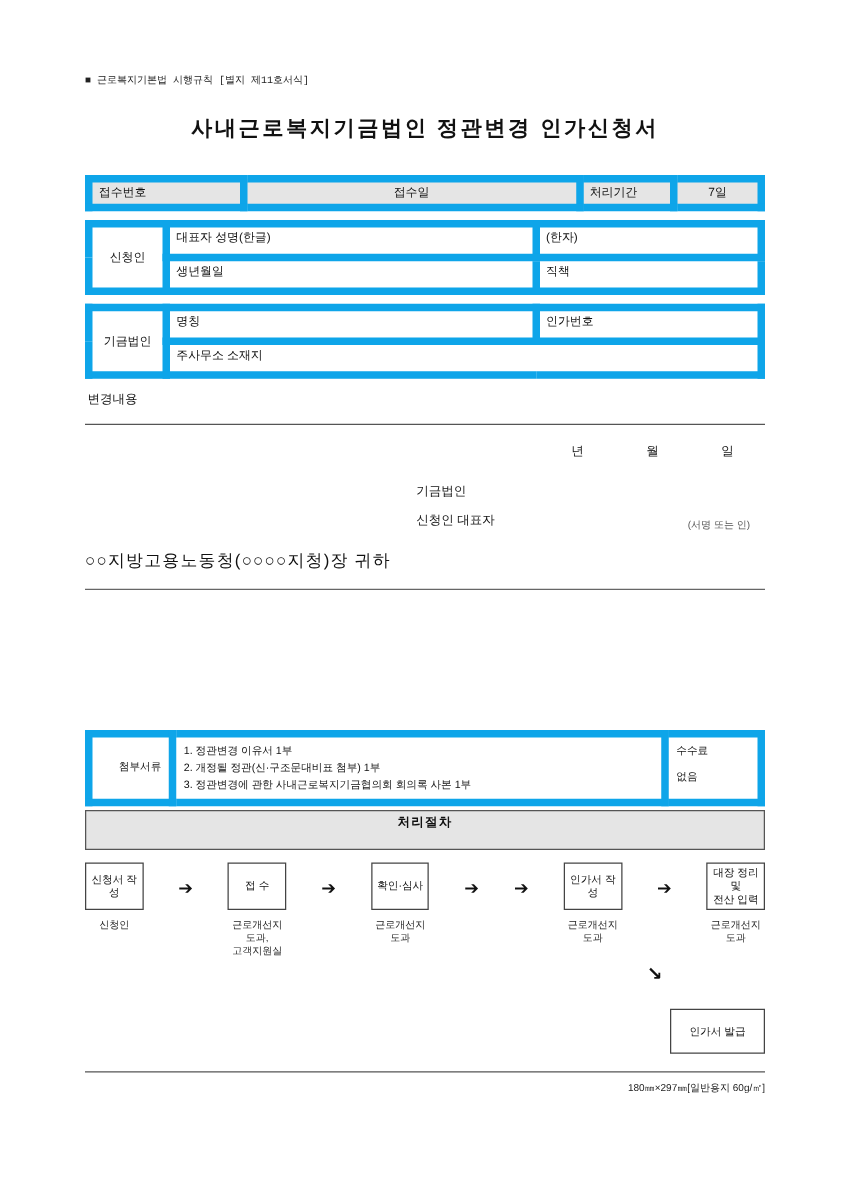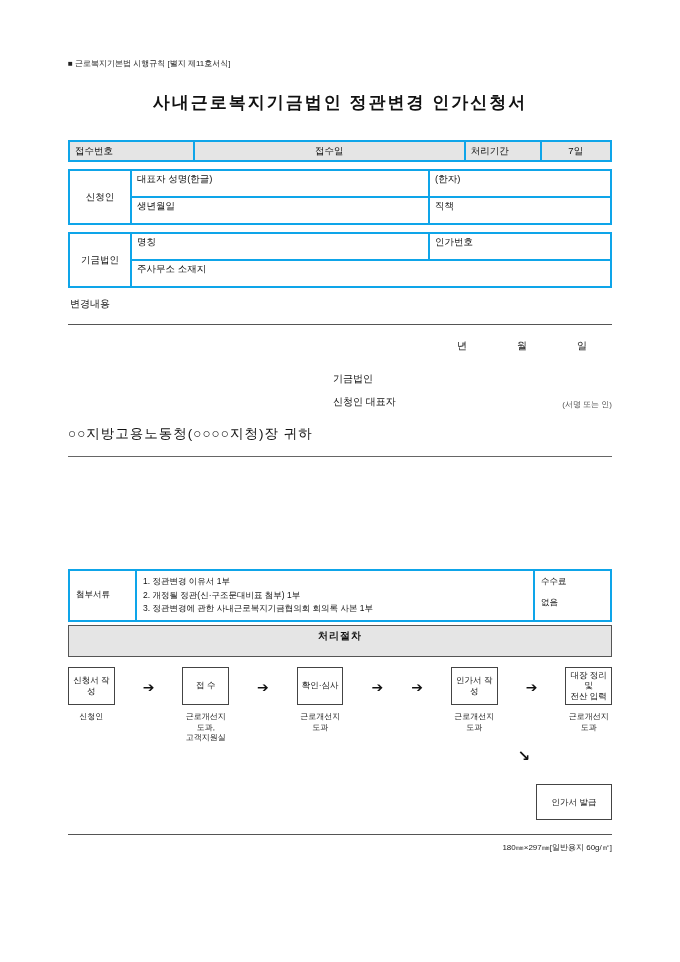--- a/index.html
+++ b/index.html
@@ -4,30 +4,30 @@
 <style>
   * { margin:0; padding:0; box-sizing:border-box; }
   html,body { background:#ffffff; }
   body {
     width:680px; height:962px;
     font-family:"Liberation Sans","DejaVu Sans",sans-serif;
     color:#111;
   }
   .page { width:680px; height:962px; padding:58px 68px 0 68px; position:relative; overflow:hidden; }
 
-  .form-ref { font-size:8px; color:#222; }
+  .form-ref { font-size:8px; color:#222;font-family:Liberation Mono, monospace; }
 
   .title {
     margin-top:22px; text-align:center;
     font-size:17px; font-weight:bold; letter-spacing:2px;
   }
 
   table.tbl { width:100%; border-collapse:collapse; table-layout:fixed; }
   table.tbl td {
-    border:2px solid #0ea5e9; padding:2px 5px;
+    border:6px solid #0ea5e9; padding:2px 5px;
     font-size:9.5px; vertical-align:top;margin-top:36px;
   }
   table.receipt { margin-top:26px; }
   table.receipt td { background:#e5e5e5; height:20px; vertical-align:middle; }
   .rc1 { width:23%; } .rc2 { width:50%;text-align:center; } .rc3 { width:14%; } .rc4 { width:13%; }
   .center { text-align:center; }
 
   table.info { margin-top:7px; }
   table.info td { height:27px; }
   td.sec {
@@ -44,29 +44,29 @@
   .declaration {
     margin-top:56px; font-size:10px; line-height:1.65;
     text-align:justify; text-indent:14px; word-break:keep-all;
   }
 
   .date-line { margin-top:14px; display:flex; justify-content:flex-end; font-size:10px; }
   .date-line span { width:60px; text-align:center; }
 
   .sign-block { position:relative; margin-left:265px; margin-top:14px; font-size:10px; }
   .sign-block .row { line-height:23px; }
-  .seal-note { position:absolute; right:0; bottom:3px; font-size:8px; color:#555; }
+  .seal-note { position:absolute; right:12px; bottom:3px; font-size:8px; color:#555; }
 
   .recipient { margin-top:12px; font-size:13.5px; letter-spacing:1px; }
 
   .divider { border-bottom:1px solid #666; margin-top:13px; }
 
   table.attach { margin-top:112px; }
   table.attach td { font-size:8.5px; padding:4px 6px; }
-  .at-label { width:67px; text-align:left; vertical-align:middle !important; }
+  .at-label { width:67px; text-align:right; vertical-align:middle !important; }
   .at-items div { line-height:1.6; }
   .at-fee { width:77px; }
   .at-fee .fee-label { margin:1px 0 9px 0; }
 
   .proc-bar {
     margin-top:3px; height:32px; background:#e5e5e5;
     border:1px solid #555; text-align:center; font-size:10px;
     font-weight:bold; line-height:19px; letter-spacing:1px;
   }
 

